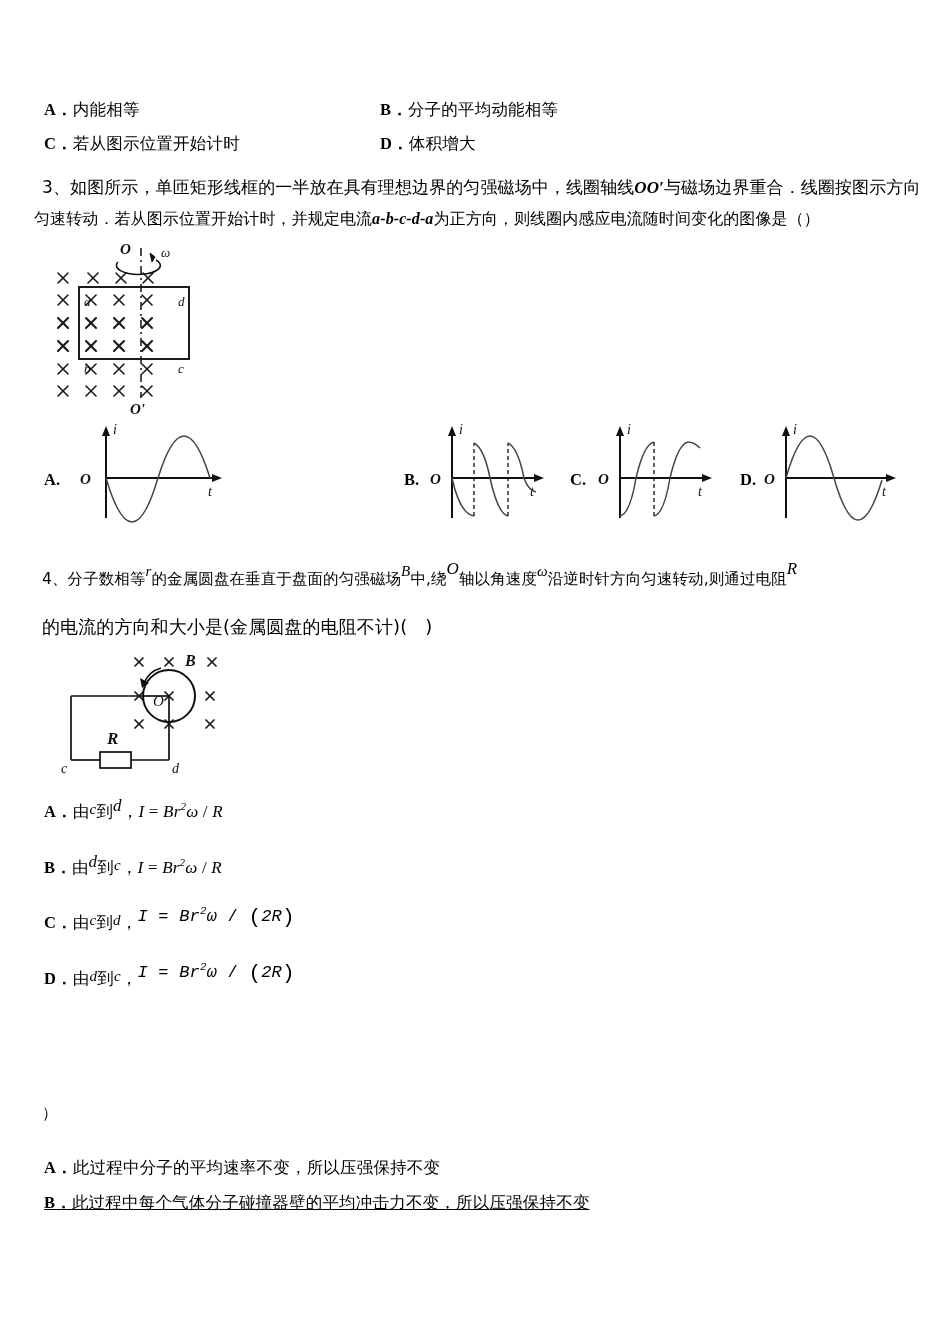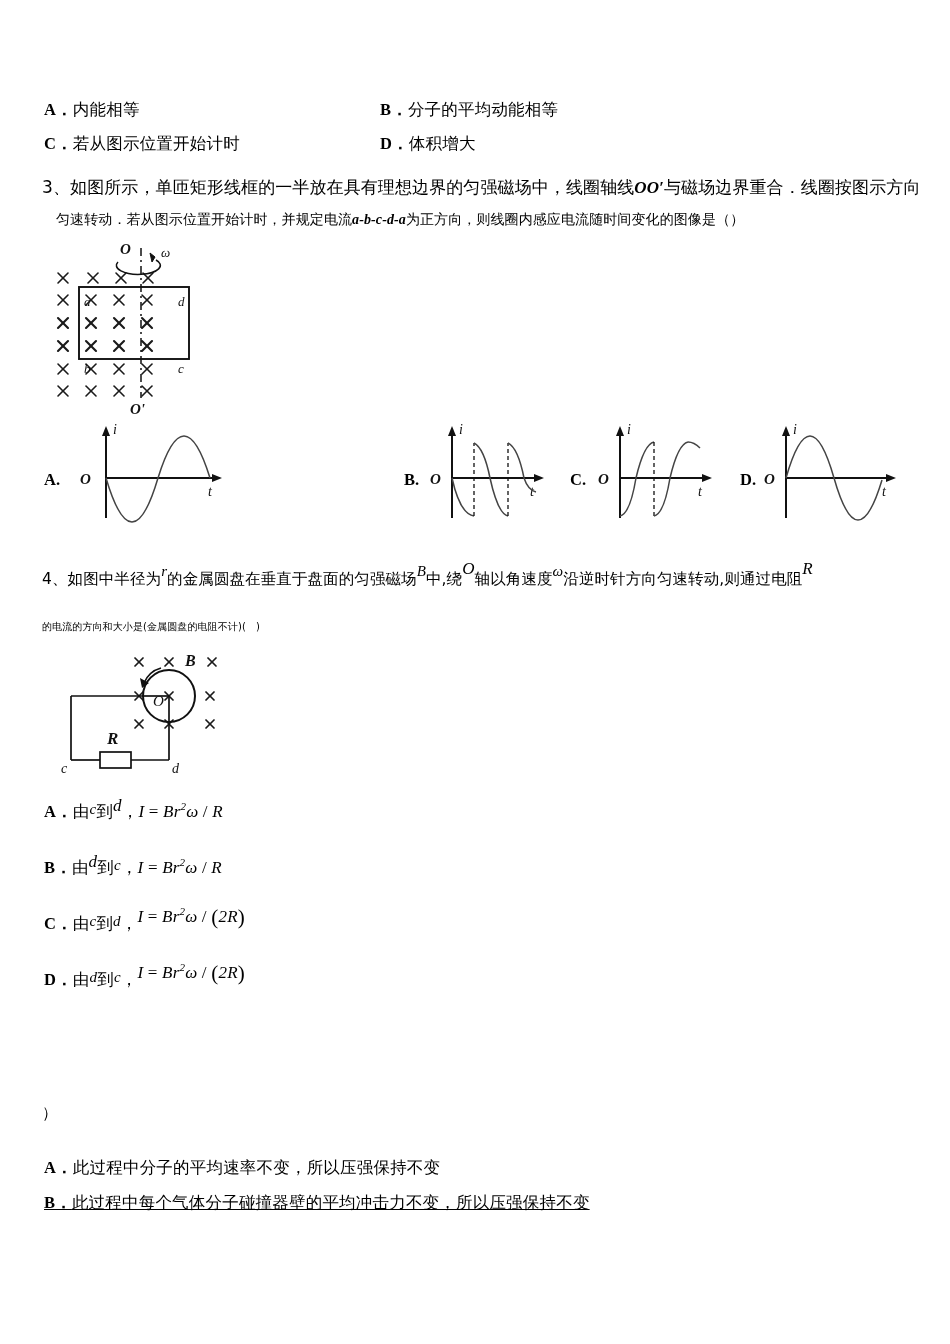--- a/index.html
+++ b/index.html
@@ -95,20 +95,21 @@
   }
   .ans-raise-lg {
     font-style: italic;
     font-size: 17px;
     position: relative;
     top: -6px;
   }
   .formula-raise {
     position: relative;
     top: -7px;
+    font-family: Liberation Mono, monospace;
   }
 
   svg { display: block; overflow: visible; }
   .cjk { font-family: "DejaVu Sans", "Liberation Sans", sans-serif; }
 </style>
 </head>
 <body>
 
 <div class="page">
 
@@ -121,21 +122,21 @@
   <div class="abs opt-line" style="left:44px; top:134px;">
     <span class="opt-letter">C．</span><span class="cjk">若从图示位置开始计时</span>
   </div>
   <div class="abs opt-line" style="left:380px; top:134px;">
     <span class="opt-letter">D．</span><span class="cjk">体积增大</span>
   </div>
 
   <div class="abs q-text" style="left:42px; top:168px; font-size:17px;">
     <span class="cjk">3、</span><span class="cjk">如图所示，单匝矩形线框的一半放在具有理想边界的匀强磁场中，线圈轴线</span><span class="bital">OO</span><span class="bital">′</span><span class="cjk">与磁场边界重合．线圈按图示方向</span>
   </div>
-  <div class="abs q-text" style="left:56px; top:200px; font-size:14px;">
+  <div class="abs q-text" style="left:34px; top:200px; font-size:16px;">
     <span class="cjk">匀速转动．若从图示位置开始计时，并规定电流</span><span class="bital">a-b-c-d-a</span><span class="cjk">为正方向，则线圈内感应电流随时间变化的图像是（）</span>
   </div>
 
   <div class="abs" style="left:48px; top:238px;">
     <svg width="220" height="180" viewBox="0 0 220 180">
 
       <g stroke="#1a1a1a" stroke-width="1.6" stroke-linecap="round">
 
         <g>
             <line x1="10" y1="35" x2="20" y2="45"></line>
@@ -322,23 +323,23 @@
       <path d="M 24 8 L 20 18 L 28 18 Z" fill="#111"></path>
       <text x="31" y="16" font-family="Liberation Serif, serif" font-style="italic" font-size="14" fill="#111">i</text>
       <line x1="24" y1="60" x2="126" y2="60" stroke="#111" stroke-width="2"></line>
       <path d="M 134 60 L 124 56 L 124 64 Z" fill="#111"></path>
       <text x="120" y="78" font-family="Liberation Serif, serif" font-style="italic" font-size="14" fill="#111">t</text>
       <path d="M 24 60 Q 36 18 48 18 Q 60 18 72 60 Q 84 102 96 102 Q 108 102 120 62" fill="none" stroke="#444" stroke-width="1.5"></path>
     </svg>
   </div>
 
   <div class="abs q-text" style="left:42px; top:560px; font-size:15.5px;">
-    <span class="cjk">4、</span><span class="cjk">如图中半径为</span><span class="sup-var">r</span><span class="cjk">的金属圆盘在垂直于盘面的匀强磁场</span><span class="sup-var">B</span><span class="cjk">中,绕</span><span class="sup-var-lg">O</span><span class="cjk">轴以角速度</span><span class="sup-var">ω</span><span class="cjk">沿逆时针方向匀速转动,则通过电阻</span><span class="sup-var-lg">R</span>
-  </div>
-  <div class="abs q-text" style="left:42px; top:608px; font-size:10px;">
+    <span class="cjk">4、</span><span class="cjk">分子数相等</span><span class="sup-var">r</span><span class="cjk">的金属圆盘在垂直于盘面的匀强磁场</span><span class="sup-var">B</span><span class="cjk">中,绕</span><span class="sup-var-lg">O</span><span class="cjk">轴以角速度</span><span class="sup-var">ω</span><span class="cjk">沿逆时针方向匀速转动,则通过电阻</span><span class="sup-var-lg">R</span>
+  </div>
+  <div class="abs q-text" style="left:42px; top:608px; font-size:18px;">
     <span class="cjk">的电流的方向和大小是(金属圆盘的电阻不计)(　)</span>
   </div>
 
   <div class="abs" style="left:55px; top:648px;">
     <svg width="225" height="135" viewBox="0 0 225 135">
 
       <g stroke="#1a1a1a" stroke-width="1.7" stroke-linecap="round">
         <g>
             <line x1="80" y1="10" x2="88" y2="18"></line>
             <line x1="88" y1="10" x2="80" y2="18"></line>

